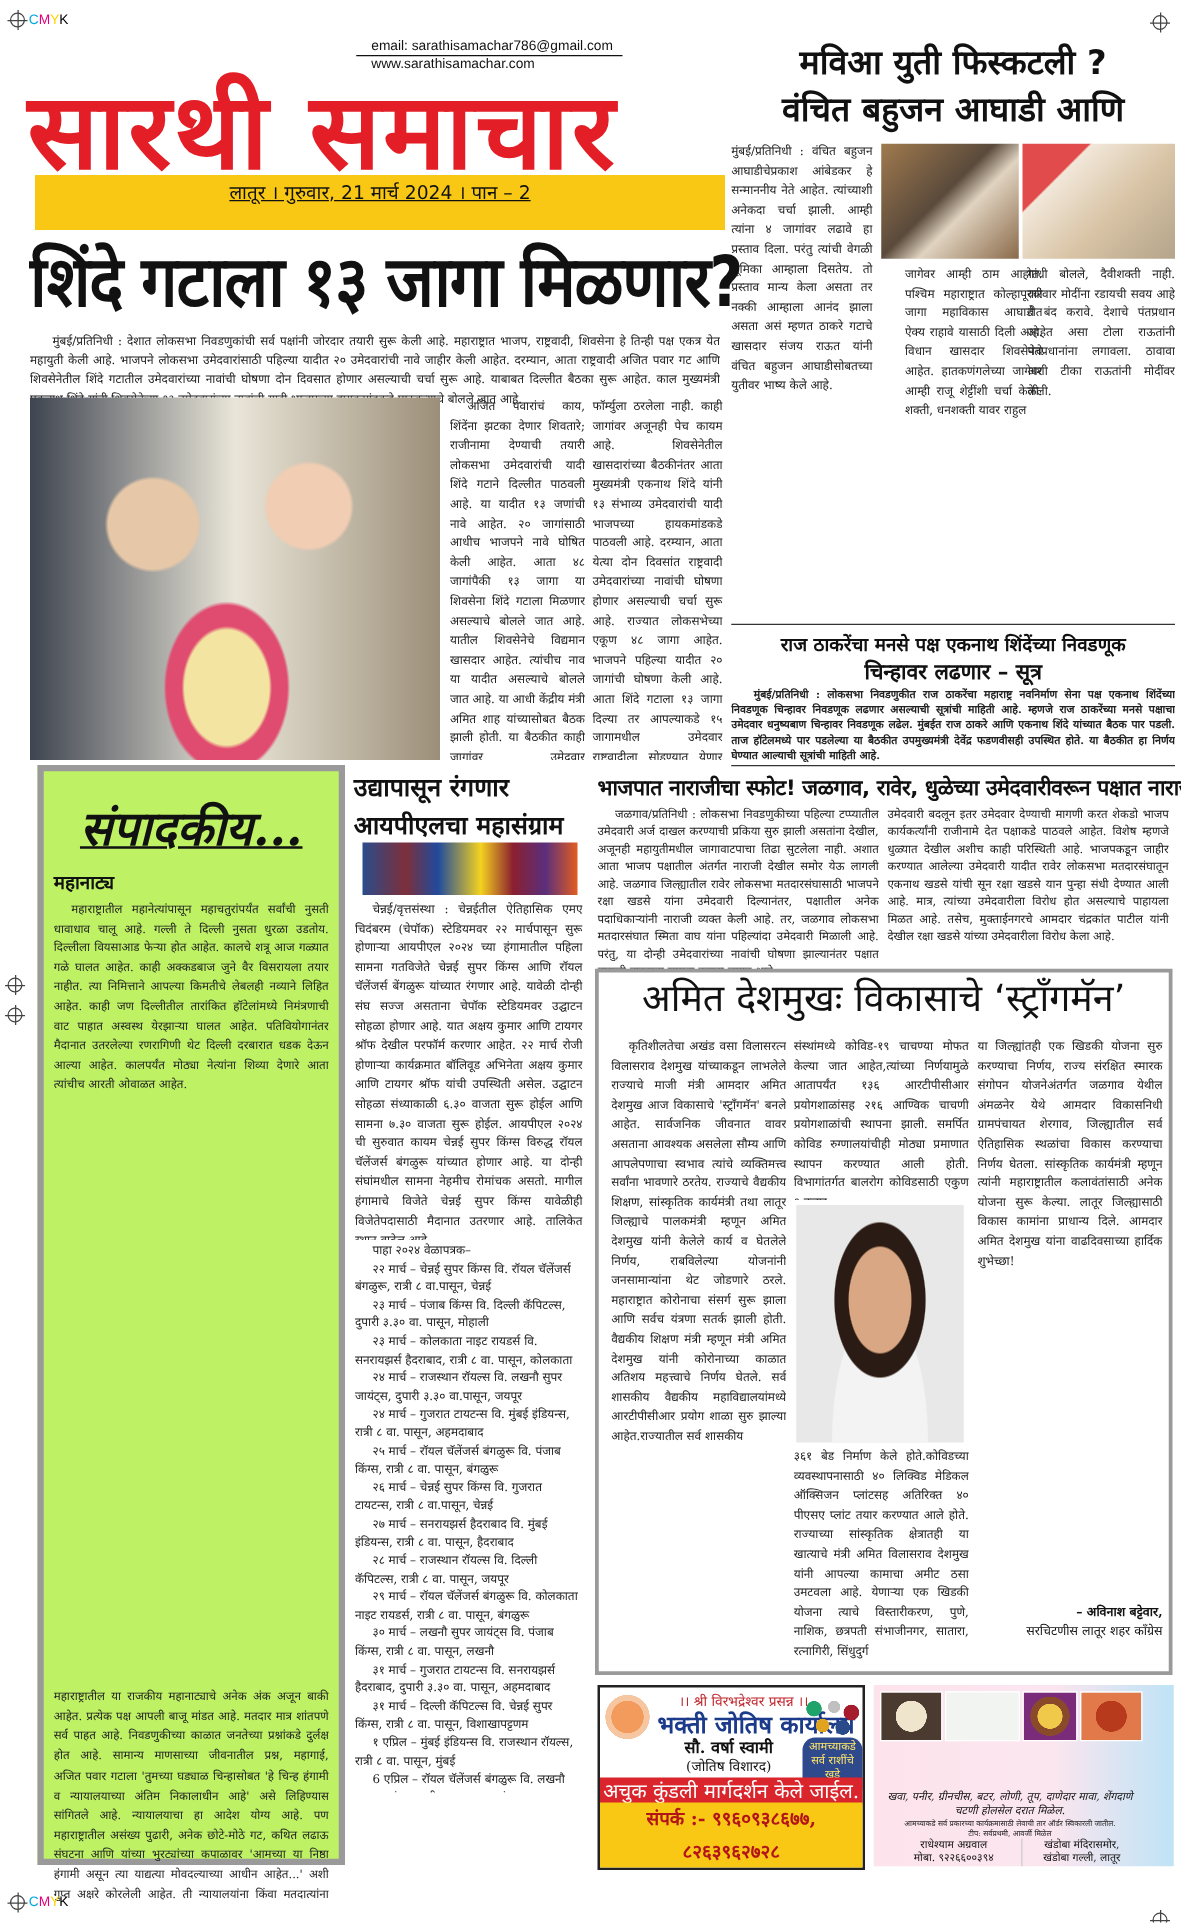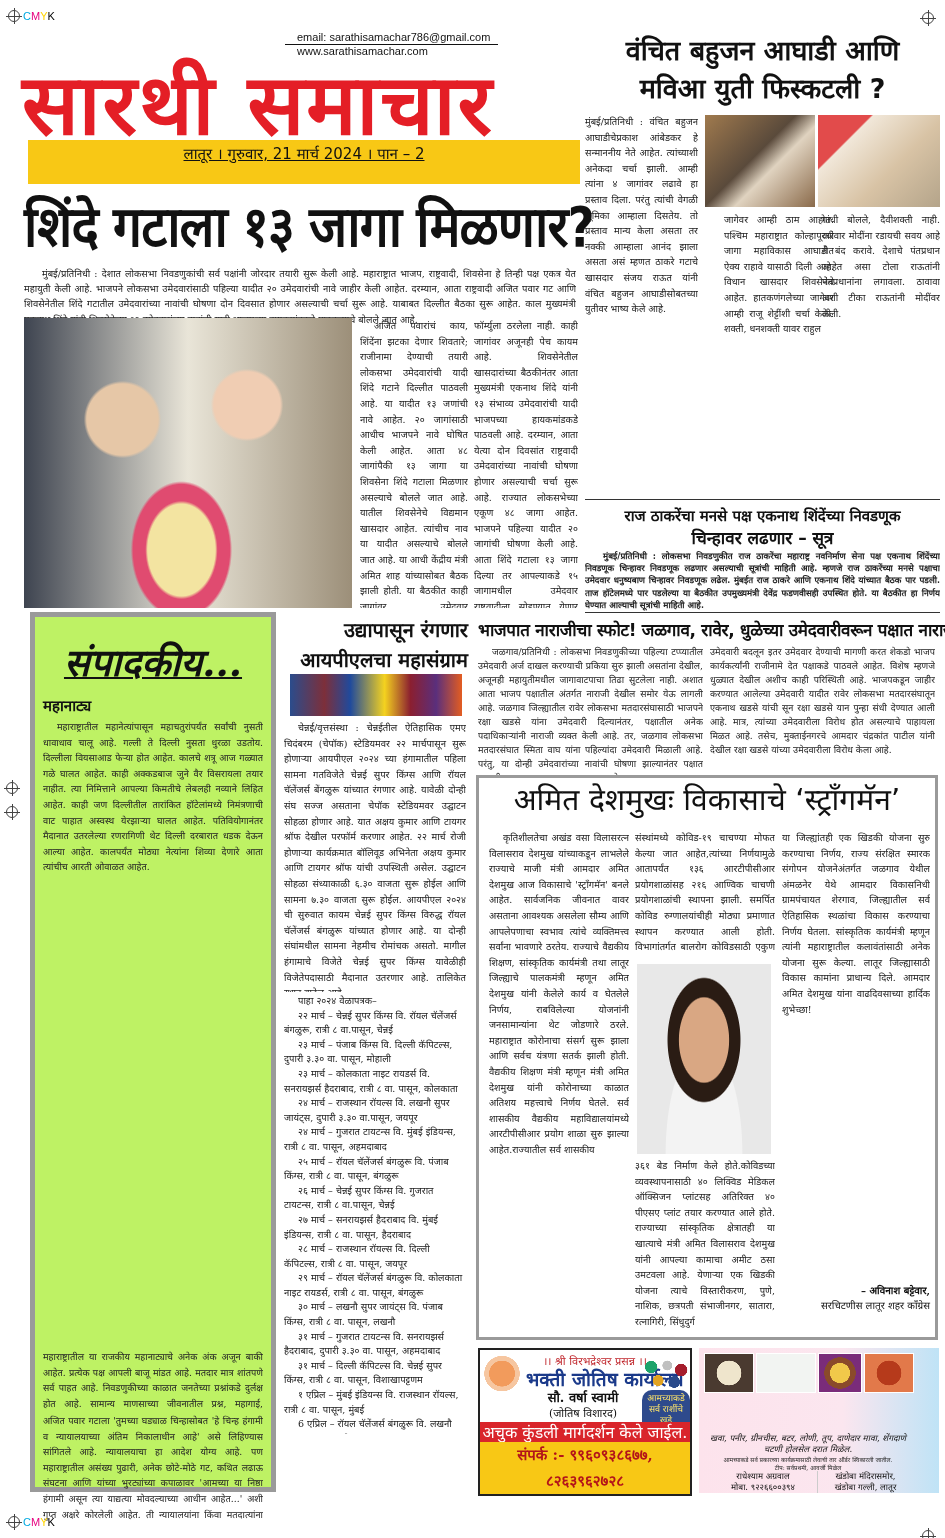--- a/index.html
+++ b/index.html
@@ -17,21 +17,21 @@
   .h-right { font-family: "DejaVu Sans", sans-serif; font-weight: 900; font-size: 27px; text-align: center; line-height: 38px; }
   .h-main { font-family: "DejaVu Sans Condensed", "DejaVu Sans", sans-serif; font-weight: 900; font-size: 56px; line-height: 70px; letter-spacing: -1px; transform: scaleX(0.92); transform-origin: left; white-space: nowrap; }
   .body-text { font-size: 9.5px; line-height: 15.2px; text-align: justify; color:#222; }
   .col-text { font-size: 9.5px; line-height: 15.6px; color: #222; text-align: justify; }
   .photo { background: linear-gradient(135deg,#6b5a4a,#c9b79c 40%,#8c7b6a 70%,#3f3a37); }
   .photo-main { background: radial-gradient(circle at 30% 35%, #e6c7a7 0 12%, transparent 13%), radial-gradient(circle at 68% 30%, #f0cdb3 0 11%, transparent 12%), radial-gradient(ellipse at 48% 80%, #f3e4a1 0 14%, #e04b70 15% 20%, transparent 21%), linear-gradient(90deg,#3e4450,#e9e5d8 50%,#9c8f79); }
   .rule { background: #333; height: 1px; }
   .h-sub { font-family: "DejaVu Sans", sans-serif; font-weight: 700; font-size: 19px; text-align: center; line-height: 27px; }
   .editorial-box { border: 5px solid #9a9a9a; background: #bef264; }
   .editorial-title { font-family: "DejaVu Serif", serif; font-style: italic; font-weight: 700; font-size: 38px; text-align: center; text-decoration: underline; text-decoration-thickness: 2px; }
-  .ipl-title { font-family: "DejaVu Sans", sans-serif; font-weight: 900; font-size: 20px; text-align: right; line-height: 30px; }
+  .ipl-title { font-family: "DejaVu Sans", sans-serif; font-weight: 900; font-size: 20px; text-align: left; line-height: 30px; }
   .ipl-photo { background: linear-gradient(90deg,#2b4c8c,#7d2f3a 20%,#204a9c 35%,#f4d21f 55%,#8b1f30 70%,#5a2f7c 85%,#e35d21); }
   .bjp-title { font-family: "DejaVu Sans", sans-serif; font-weight: 900; font-size: 17px; white-space: nowrap; letter-spacing: -0.3px; }
   .amit-box { border: 3px solid #9a9a9a; }
   .amit-title { font-family: "DejaVu Sans", sans-serif; font-size: 30px; text-align: center; line-height: 44px; }
   .schedule p { font-size: 9.5px; line-height: 14.6px; color:#222; }
   .schedule p.indent { text-indent: 14px; }
   .ad1 { border: 2px solid #222; background: #fff; }
   .ad1 .tag { color: #c0272d; font-size: 11px; text-align:center;margin-left:20px; }
   .ad1 .name { font-family: "DejaVu Sans", sans-serif; font-weight: 700; color: #1b3a8a; font-size: 19px; }
   .ad1 .strip { background: #d9252b; color: #fff; font-size: 16px; text-align: center; line-height: 22px; }
@@ -52,22 +52,22 @@
 <div class="abs reg" style="left:922px;top:12px;"></div>
 
 <div class="abs contact" style="left:285px;top:31px;">
   <div class="email">email: sarathisamachar786@gmail.com</div>
   <div style="padding-left:12px">www.sarathisamachar.com</div>
 </div>
 <div class="abs masthead" style="left:22px;top:60px;">सारथी समाचार</div>
 <div class="abs dateband" style="left:28px;top:140px;width:552px;height:44px;text-decoration:underline;">लातूर । गुरुवार, 21 मार्च 2024 ।  पान – 2</div>
 
 <div class="abs h-right" style="left:585px;top:32px;width:355px;">
+  <div>मविआ युती फिस्कटली ?</div>
   <div>वंचित बहुजन आघाडी आणि</div>
-  <div>मविआ युती फिस्कटली ?</div>
 </div>
 <div class="abs col-text" style="left:585px;top:114px;width:113px;height:360px;overflow:hidden;">मुंबई/प्रतिनिधी : वंचित बहुजन आघाडीचेप्रकाश आंबेडकर हे सन्माननीय नेते आहेत. त्यांच्याशी अनेकदा चर्चा झाली. आम्ही त्यांना ४ जागांवर लढावे हा प्रस्ताव दिला. परंतु त्यांची वेगळी भूमिका आम्हाला दिसतेय. तो प्रस्ताव मान्य केला असता तर नक्की आम्हाला आनंद झाला असता असं म्हणत ठाकरे गटाचे खासदार संजय राऊत यांनी वंचित बहुजन आघाडीसोबतच्या युतीवर भाष्य केले आहे.</div>
 <div class="abs photo" style="left:705px;top:115px;width:110px;height:92px;background:linear-gradient(135deg,#a07a4e,#5a4a3b 45%,#e0d3c0 60%,#8a6a4a);"></div>
 <div class="abs photo" style="left:818px;top:115px;width:122px;height:92px;background:linear-gradient(135deg,#e24b4b 0 25%,#f1e7d9 26%,#d8c3a5 60%,#b4a48a);"></div>
 <div class="abs col-text" style="left:724px;top:212px;width:110px;height:262px;overflow:hidden;">जागेवर आम्ही ठाम आहोत. पश्चिम महाराष्ट्रात कोल्हापूरची जागा महाविकास आघाडीत ऐक्य राहावे यासाठी दिली आहे. विधान खासदार शिवसेनेचे आहेत. हातकणंगलेच्या जागेवर आम्ही राजू शेट्टींशी चर्चा केली. शक्ती, धनशक्ती यावर राहुल</div>
 <div class="abs col-text" style="left:822px;top:212px;width:118px;height:262px;overflow:hidden;">गांधी बोलले, दैवीशक्ती नाही. वारंवार मोदींना रडायची सवय आहे ते बंद करावे. देशाचे पंतप्रधान आहेत असा टोला राऊतांनी पंतप्रधानांना लगावला. ठावावा अशी टीका राऊतांनी मोदींवर केली.</div>
 <div class="abs rule" style="left:585px;top:499px;width:355px;"></div>
 
 <div class="abs h-main" style="left:24px;top:192px;">शिंदे गटाला १३ जागा मिळणार?</div>
 <div class="abs body-text" style="left:24px;top:266px;width:552px;height:64px;overflow:hidden;text-indent:18px;">मुंबई/प्रतिनिधी : देशात लोकसभा निवडणुकांची सर्व पक्षांनी जोरदार तयारी सुरू केली आहे. महाराष्ट्रात भाजप, राष्ट्रवादी, शिवसेना हे तिन्ही पक्ष एकत्र येत महायुती केली आहे. भाजपने लोकसभा उमेदवारांसाठी पहिल्या यादीत २० उमेदवारांची नावे जाहीर केली आहेत. दरम्यान, आता राष्ट्रवादी अजित पवार गट आणि शिवसेनेतील शिंदे गटातील उमेदवारांच्या नावांची घोषणा दोन दिवसात होणार असल्याची चर्चा सुरू आहे. याबाबत दिल्लीत बैठका सुरू आहेत. काल मुख्यमंत्री एकनाथ शिंदे यांनी शिवसेनेच्या १३ उमेदवारांच्या नावांची यादी भाजपच्या हायकमांडकडे पाठवल्याचे बोलले जात आहे.</div>

